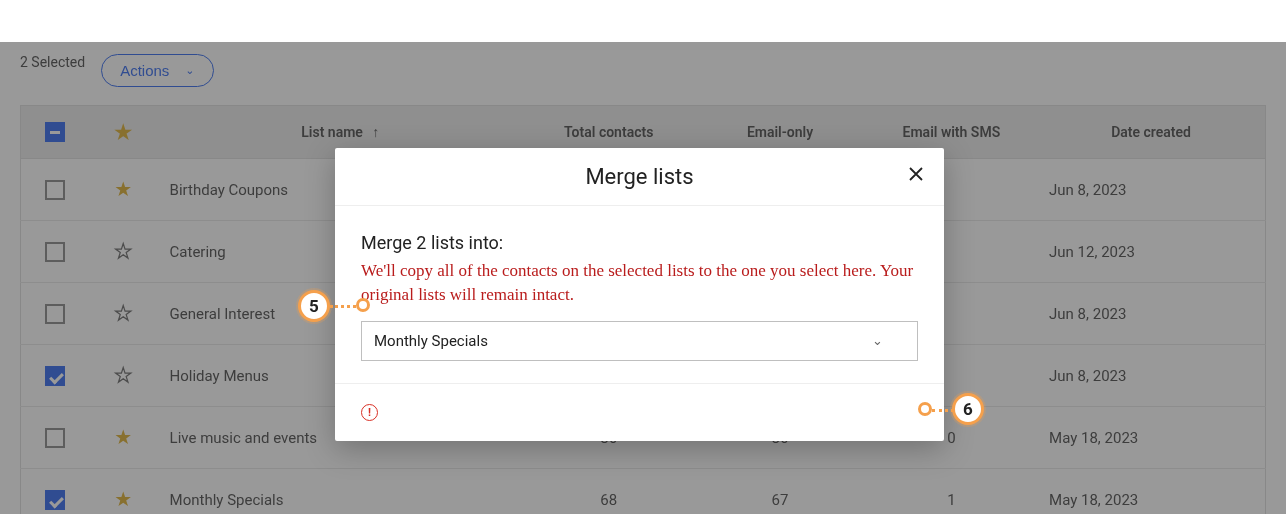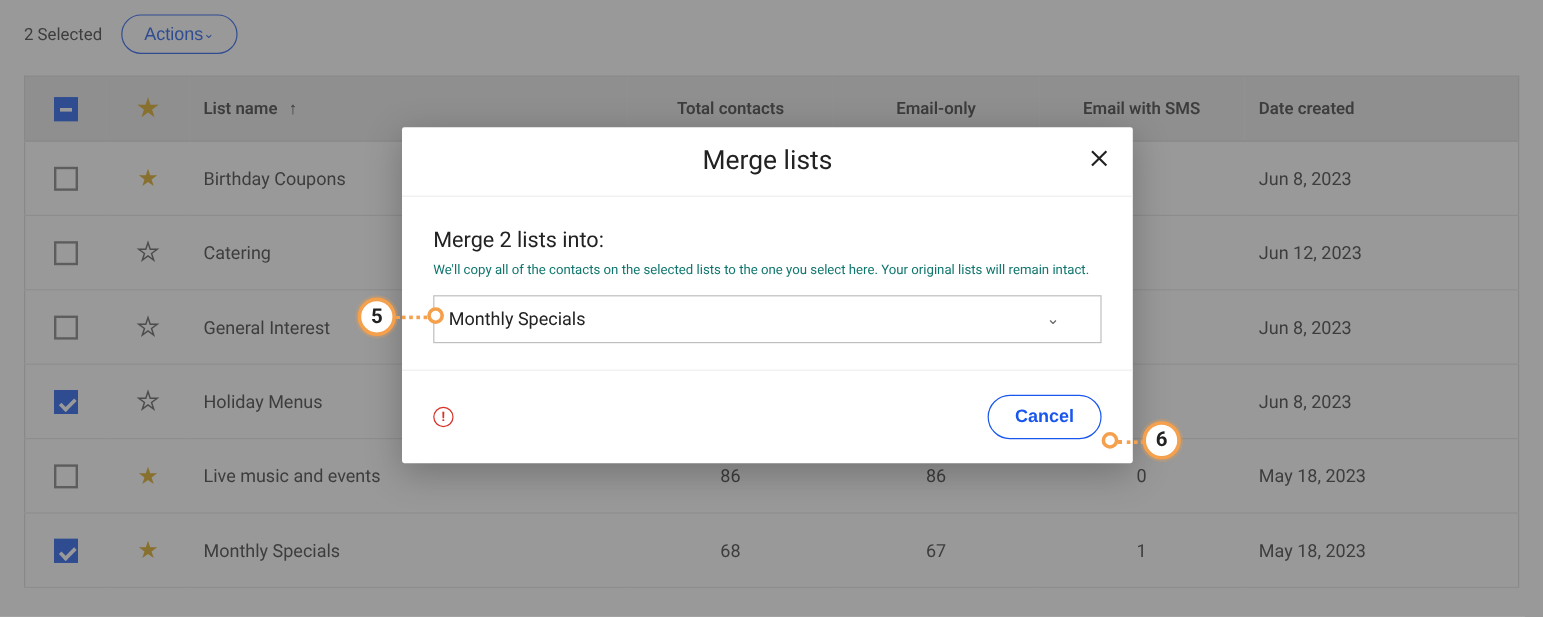--- a/index.html
+++ b/index.html
@@ -1,27 +1,27 @@
 <!DOCTYPE html>
 <html><head>
 <meta charset="utf-8">
 <style>
   * { box-sizing: border-box; margin: 0; padding: 0; }
   body { font-family: -apple-system, BlinkMacSystemFont, "Segoe UI", Roboto, Arial, sans-serif; font-size: 14px; color: #333; background: #fff; width: 1286px; height: 514px; overflow: hidden; position: relative; }
   
   .page { width: 100%; height: 100%; padding: 0; position: relative; }
   
-  .toolbar { display: flex; align-items: center; gap: 16px; padding: 12px 20px 18px 20px; }
+  .toolbar { display: flex; gap: 16px; padding: 12px 20px 18px 20px; margin-top: 42px; }
   .selected-text { font-size: 14px; color: #333; }
-  .actions-btn { display: inline-flex; align-items: center; gap: 0; border: 1.5px solid #1856ED; color: #1856ED; background: #fff; border-radius: 20px; padding: 7px 18px; font-size: 15px; font-weight: 500; cursor: pointer; }
+  .actions-btn { display: inline-flex; align-items: center; gap: 16px; border: 1.5px solid #1856ED; color: #1856ED; background: #fff; border-radius: 20px; padding: 7px 18px; font-size: 15px; font-weight: 500; cursor: pointer; }
   .actions-btn .chev { font-size: 11px; }
   
   .table-wrap { padding: 0 20px; }
   table { width: 100%; border-collapse: collapse; border: 1px solid #d9d9d9; }
-  thead th { background: #e9e9e9; color: #333; font-weight: 600; text-align: left; padding: 16px 12px; font-size: 14px; border-bottom: 1px solid #d9d9d9; }
+  thead th { background: #e9e9e9; color: #333; font-weight: 600; text-align: center; padding: 16px 12px; font-size: 14px; border-bottom: 1px solid #d9d9d9; }
   tbody td { padding: 20px 12px; border-bottom: 1px solid #e5e5e5; font-size: 15px; color: #333; }
   th.col-check, td.col-check { width: 60px; text-align: center; }
   th.col-star, td.col-star { width: 60px; text-align: center; }
   th.col-name, td.col-name { width: 320px; }
   th.col-num, td.col-num { width: 150px; text-align: center; }
   th.col-date, td.col-date { width: 200px; }
   
   .sort-arrow { display: inline-block; margin-left: 6px; font-size: 14px; }
   
   .checkbox { width: 20px; height: 20px; border: 2px solid #7a7a7a; display: inline-block; vertical-align: middle; background: #fff; position: relative; }
@@ -36,21 +36,21 @@
   
   
   .overlay { position: absolute; inset: 0; background: rgba(70,70,70,0.55); }
   
   .dialog { position: absolute; left: 335px; top: 106px; width: 609px; background: #fff; border-radius: 2px; box-shadow: 0 8px 30px rgba(0,0,0,0.25); }
   .dialog-head { display: flex; align-items: center; justify-content: center; position: relative; padding: 16px 20px; border-bottom: 1px solid #eee; }
   .dialog-title { font-size: 22px; color: #222; }
   .dialog-close { position: absolute; right: 16px; top: 14px; cursor: pointer; font-size: 18px; color: #222; background: none; border: none; padding: 4px; }
   .dialog-body { padding: 26px 26px 22px 26px; }
   .prompt-label { font-size: 18px; color: #222; margin-bottom: 6px; }
-  .prompt-desc { font-size: 11px; color: #0f766e; line-height: 1.4; margin-bottom: 14px; }
+  .prompt-desc { font-size: 17px; color: #b91c1c; line-height: 1.4; margin-bottom: 14px; font-family: Liberation Serif, serif; }
   .select-box { width: 100%; border: 1px solid #bfbfbf; padding: 10px 34px 10px 12px; font-size: 15px; color: #222; background: #fff; position: relative; display: flex; align-items: center; justify-content: space-between; cursor: pointer; }
   .select-box .chev { color: #666; font-size: 13px; }
   
   .dialog-foot { border-top: 1px solid #eee; padding: 20px 26px; display: flex; align-items: center; justify-content: space-between; }
   .warn { display: flex; align-items: center; gap: 8px; color: #d93025; font-size: 14.5px; font-weight: 500; }
   .warn-icon { width: 17px; height: 17px; border: 1.8px solid #d93025; border-radius: 50%; display: inline-flex; align-items: center; justify-content: center; font-size: 11px; font-weight: 700; color: #d93025; }
   .btn-row { display: flex; gap: 12px; }
   .btn { border-radius: 20px; padding: 9px 22px; font-size: 15px; font-weight: 600; cursor: pointer; }
   .btn-secondary { background: #fff; color: #1856ED; border: 1.5px solid #1856ED; }
   .btn-primary { background: #1856ED; color: #fff; border: 1.5px solid #1856ED; }
@@ -169,21 +169,20 @@
       <div class="select-box">
         <span>Monthly Specials</span>
         <span class="chev">⌄</span>
       </div>
     </div>
     <div class="dialog-foot">
       <div class="warn">
         <span class="warn-icon">!</span>
       </div>
       <div class="btn-row">
-        <button class="btn btn-secondary"><span>Cancel</span></button>
       </div>
     </div>
   </div>
 
   <div class="anno" style="left:298px; top:248px;">
       <span>5</span>
     </div>
   <div class="anno-line" style="left:330px; top:263px; width:26px;"></div>
   <div class="anno-dot" style="left:356px; top:256px;"></div>
 

